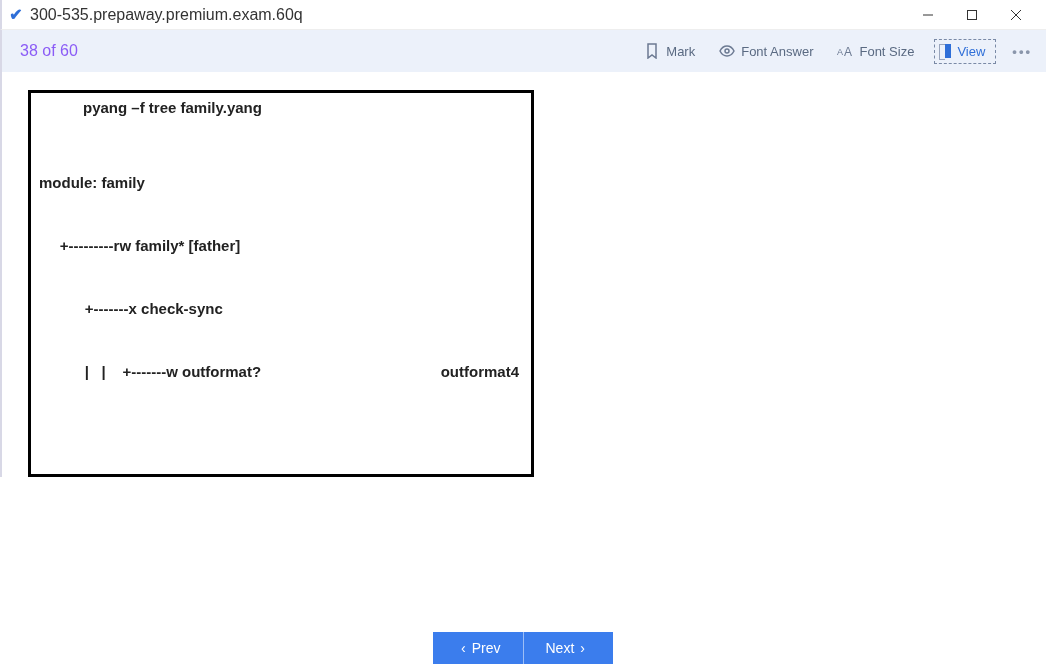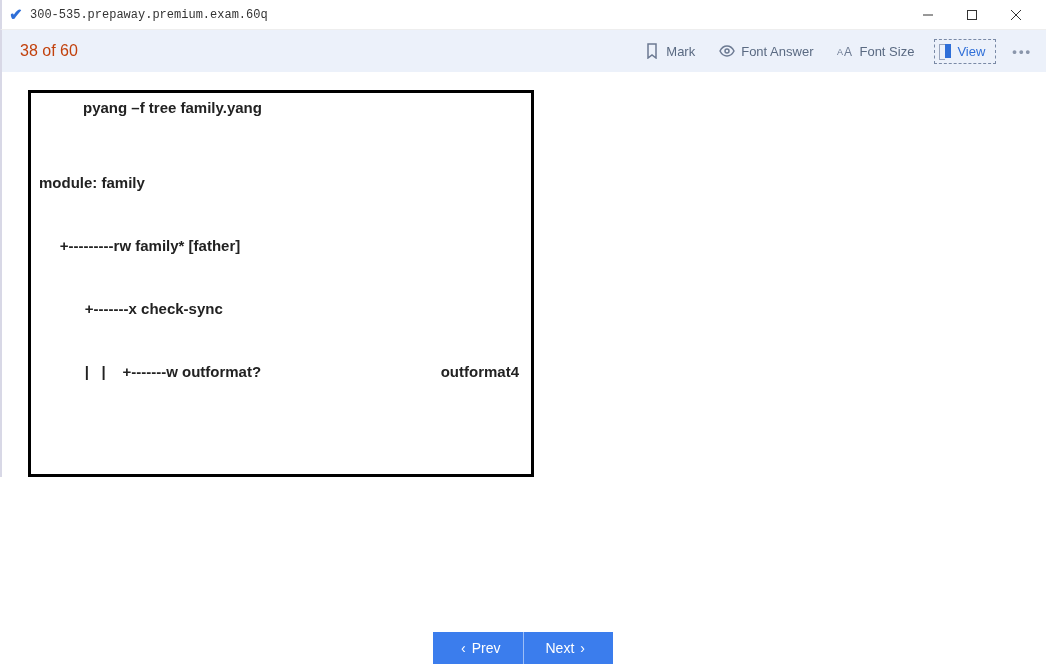--- a/index.html
+++ b/index.html
@@ -20,23 +20,22 @@
     padding: 0 8px 0 6px;
     border-bottom: 1px solid #eee;
     border-left: 2px solid #d8d8e6;
   }
   .titlebar .app-icon {
     width: 16px; height: 16px; margin-right: 6px;
     display: flex; align-items: center; justify-content: center;
     color: #2f6fd8; font-weight: bold; font-size: 16px;
   }
   .titlebar .title {
-    font-size: 12px;
+    font-size: 16px;
     color: #333;
-    font-family: Liberation Mono, monospace;
   }
   .titlebar .spacer { flex: 1; }
   .win-btn {
     width: 44px; height: 28px;
     display: flex; align-items: center; justify-content: center;
     color: #333;
   }
   .win-btn svg { width: 10px; height: 10px; stroke: #333; }
 
   
@@ -44,21 +43,21 @@
     height: 42px;
     background: #ecf1fa;
     display: flex;
     align-items: center;
     padding: 0 14px 0 18px;
     color: #5a6a82;
     border-left: 2px solid #d8d8e6;
   }
   .toolbar .progress {
     font-size: 16px;
-    color: #c2410c;
+    color: #8b5cf6;
   }
   .toolbar .spacer { flex: 1; }
   .tool-item {
     display: flex; align-items: flex-end;
     margin-left: 24px;
     color: #5a6a82;
     font-size: 13px;
     cursor: pointer;
   }
   .tool-item .ico { margin-right: 6px; display:flex; align-items:center; }

